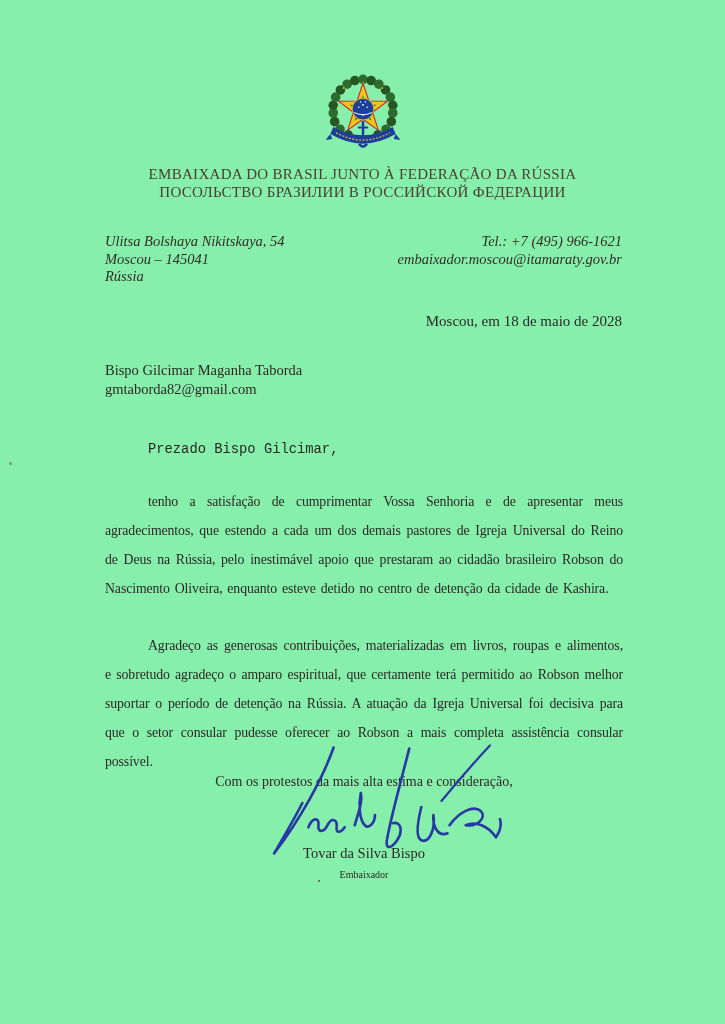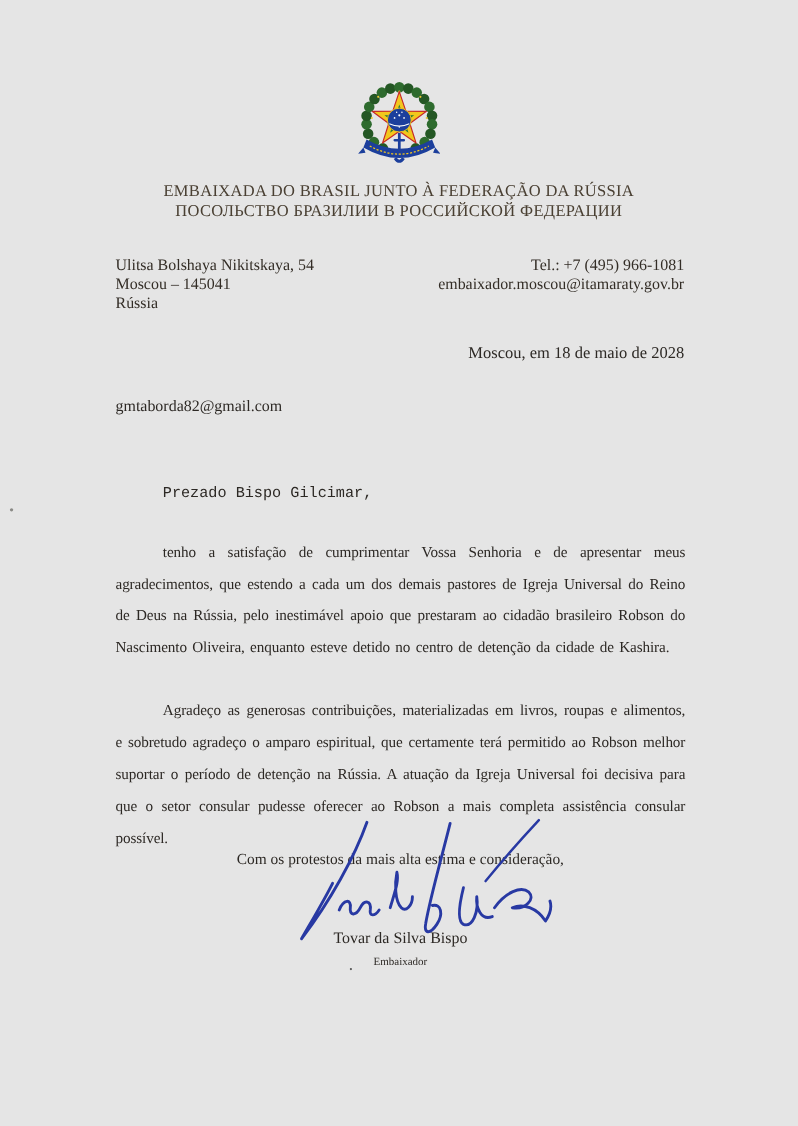--- a/index.html
+++ b/index.html
@@ -2,33 +2,33 @@
 <html><head>
 <meta charset="utf-8">
 <style>
   html,body{margin:0;padding:0;}
   body{
     width:725px;height:1024px;
     background:#fbfbfa;
     font-family:"Liberation Serif","DejaVu Serif",serif;
     position:relative;overflow:hidden;
   }
-  .page{position:absolute;inset:0;background:#e5e5e5;}
+  .page{position:absolute;inset:0;background:#86efac;}
 
   .emblem{position:absolute;top:68px;left:50%;transform:translateX(-50%);width:96px;height:90px;}
 
   .org-header{
     position:absolute;top:165px;left:0;right:0;text-align:center;
     color:#4a4033;font-size:15px;line-height:18px;letter-spacing:.3px;
   }
 
   .info-row{
     position:absolute;top:233px;left:105px;right:103px;
     display:flex;justify-content:space-between;
-    color:#332d26;font-size:14.5px;line-height:17.5px;
+    color:#332d26;font-size:14.5px;line-height:17.5px;font-style:italic;
   }
   .info-col.right{text-align:right;}
 
   .dateline{
     position:absolute;top:313px;right:103px;
     color:#2d2925;font-size:15px;
   }
 
   .recipient{
     position:absolute;top:361px;left:105px;
@@ -127,28 +127,29 @@
     <div>ПОСОЛЬСТВО БРАЗИЛИИ В РОССИЙСКОЙ ФЕДЕРАЦИИ</div>
   </div>
 
   <div class="info-row">
     <div class="info-col left">
       <div>Ulitsa Bolshaya Nikitskaya, 54</div>
       <div>Moscou – 145041</div>
       <div>Rússia</div>
     </div>
     <div class="info-col right">
-      <div>Tel.: +7 (495) 966-1081</div>
+      <div>Tel.: +7 (495) 966-1621</div>
       <div>embaixador.moscou@itamaraty.gov.br</div>
     </div>
   </div>
 
   <div class="dateline">Moscou, em 18 de maio de 2028</div>
 
   <div class="recipient">
+    <div>Bispo Gilcimar Maganha Taborda</div>
     <div>gmtaborda82@gmail.com</div>
   </div>
 
   <div class="letter-body">
     <p class="salutation">Prezado Bispo Gilcimar,</p>
     <p class="para">tenho a satisfação de cumprimentar Vossa Senhoria e de apresentar meus agradecimentos, que estendo a cada um dos demais pastores de Igreja Universal do Reino de Deus na Rússia, pelo inestimável apoio que prestaram ao cidadão brasileiro Robson do Nascimento Oliveira, enquanto esteve detido no centro de detenção da cidade de Kashira.</p>
     <p class="para">Agradeço as generosas contribuições, materializadas em livros, roupas e alimentos, e sobretudo agradeço o amparo espiritual, que certamente terá permitido ao Robson melhor suportar o período de detenção na Rússia. A atuação da Igreja Universal foi decisiva para que o setor consular pudesse oferecer ao Robson a mais completa assistência consular possível.</p>
   </div>
 
   <div class="closing">Com os protestos da mais alta estima e consideração,</div>

